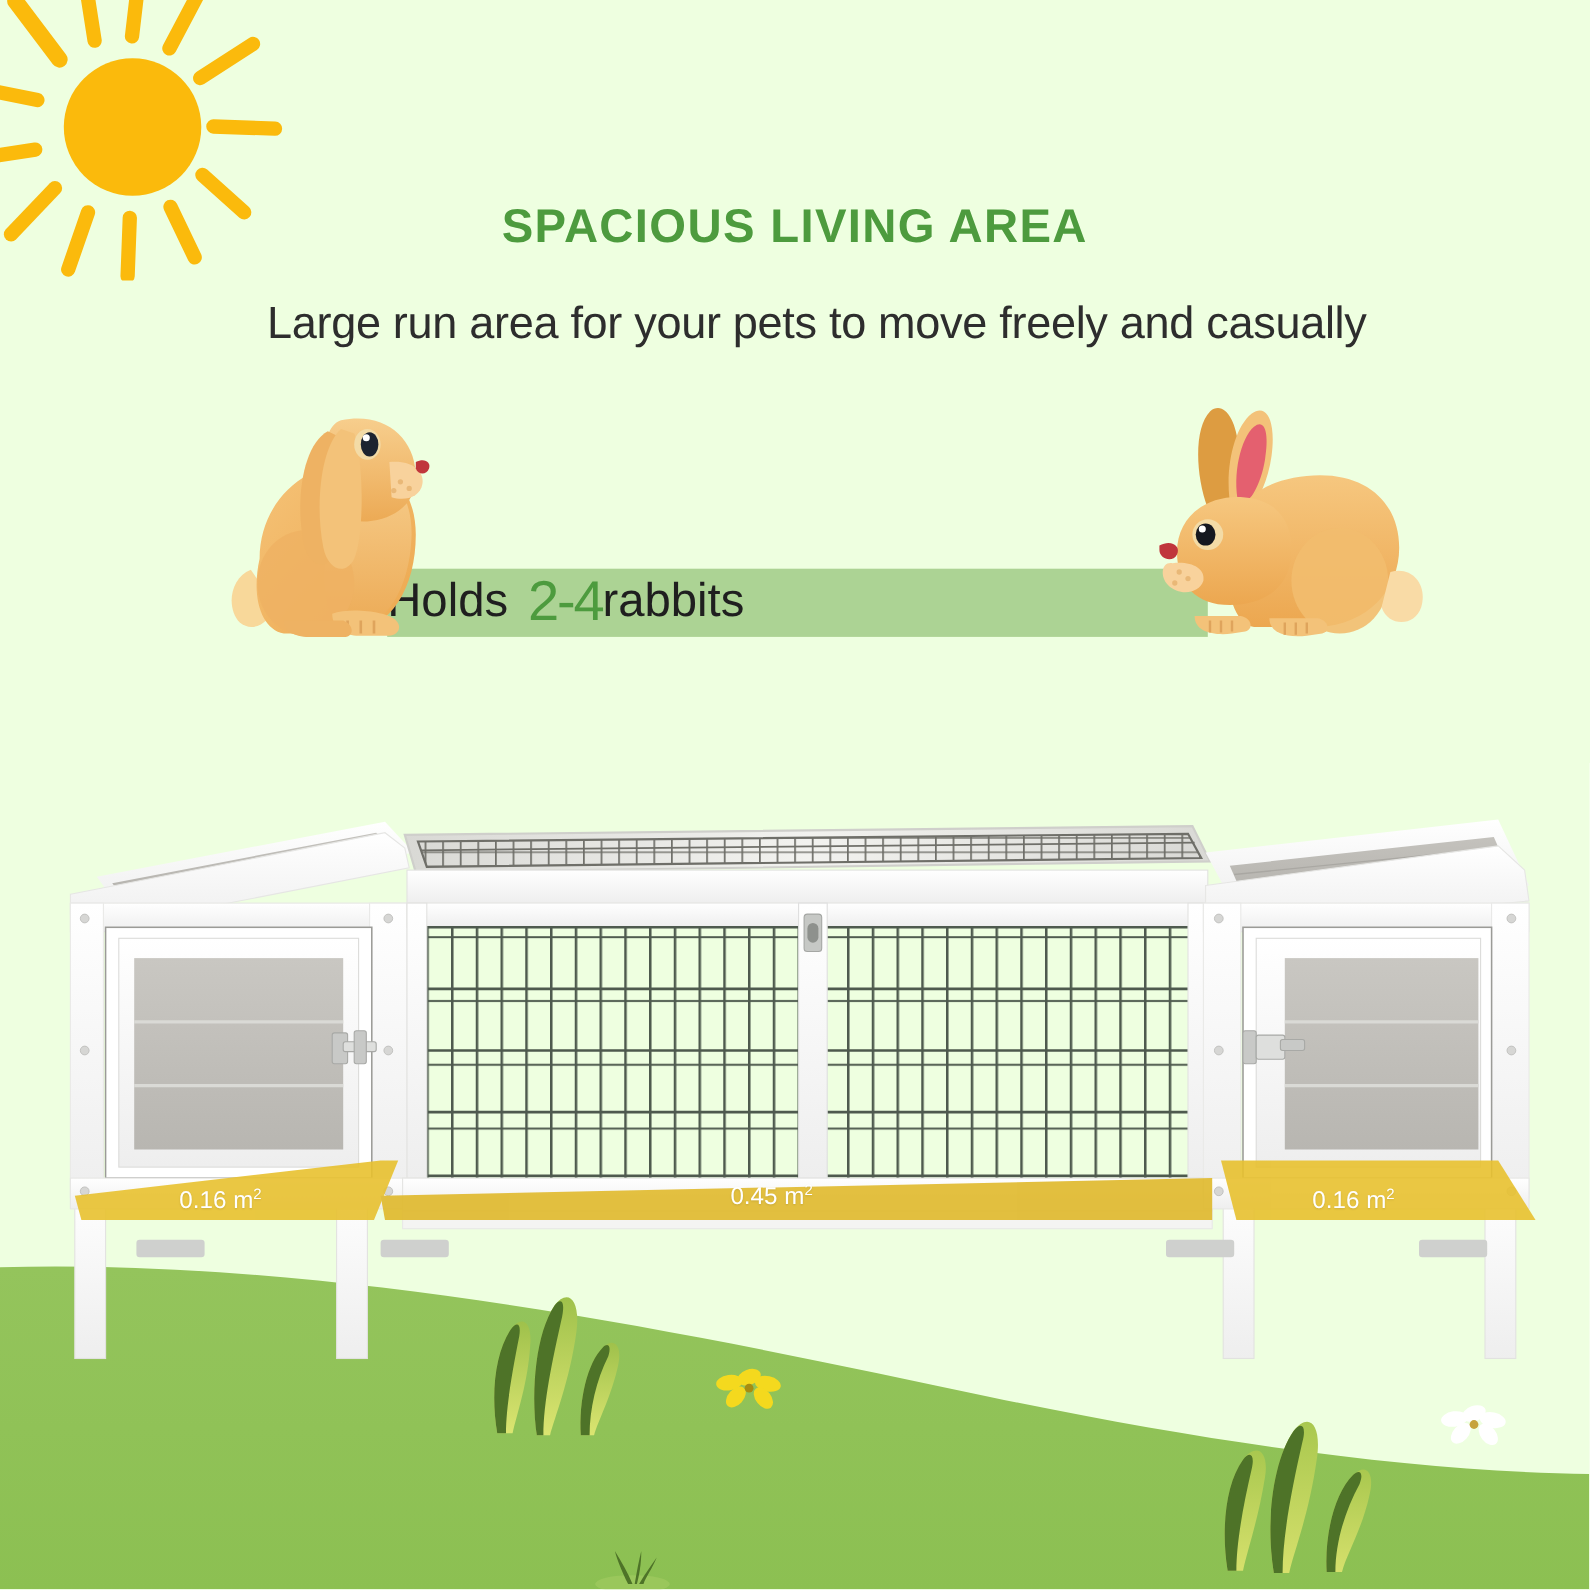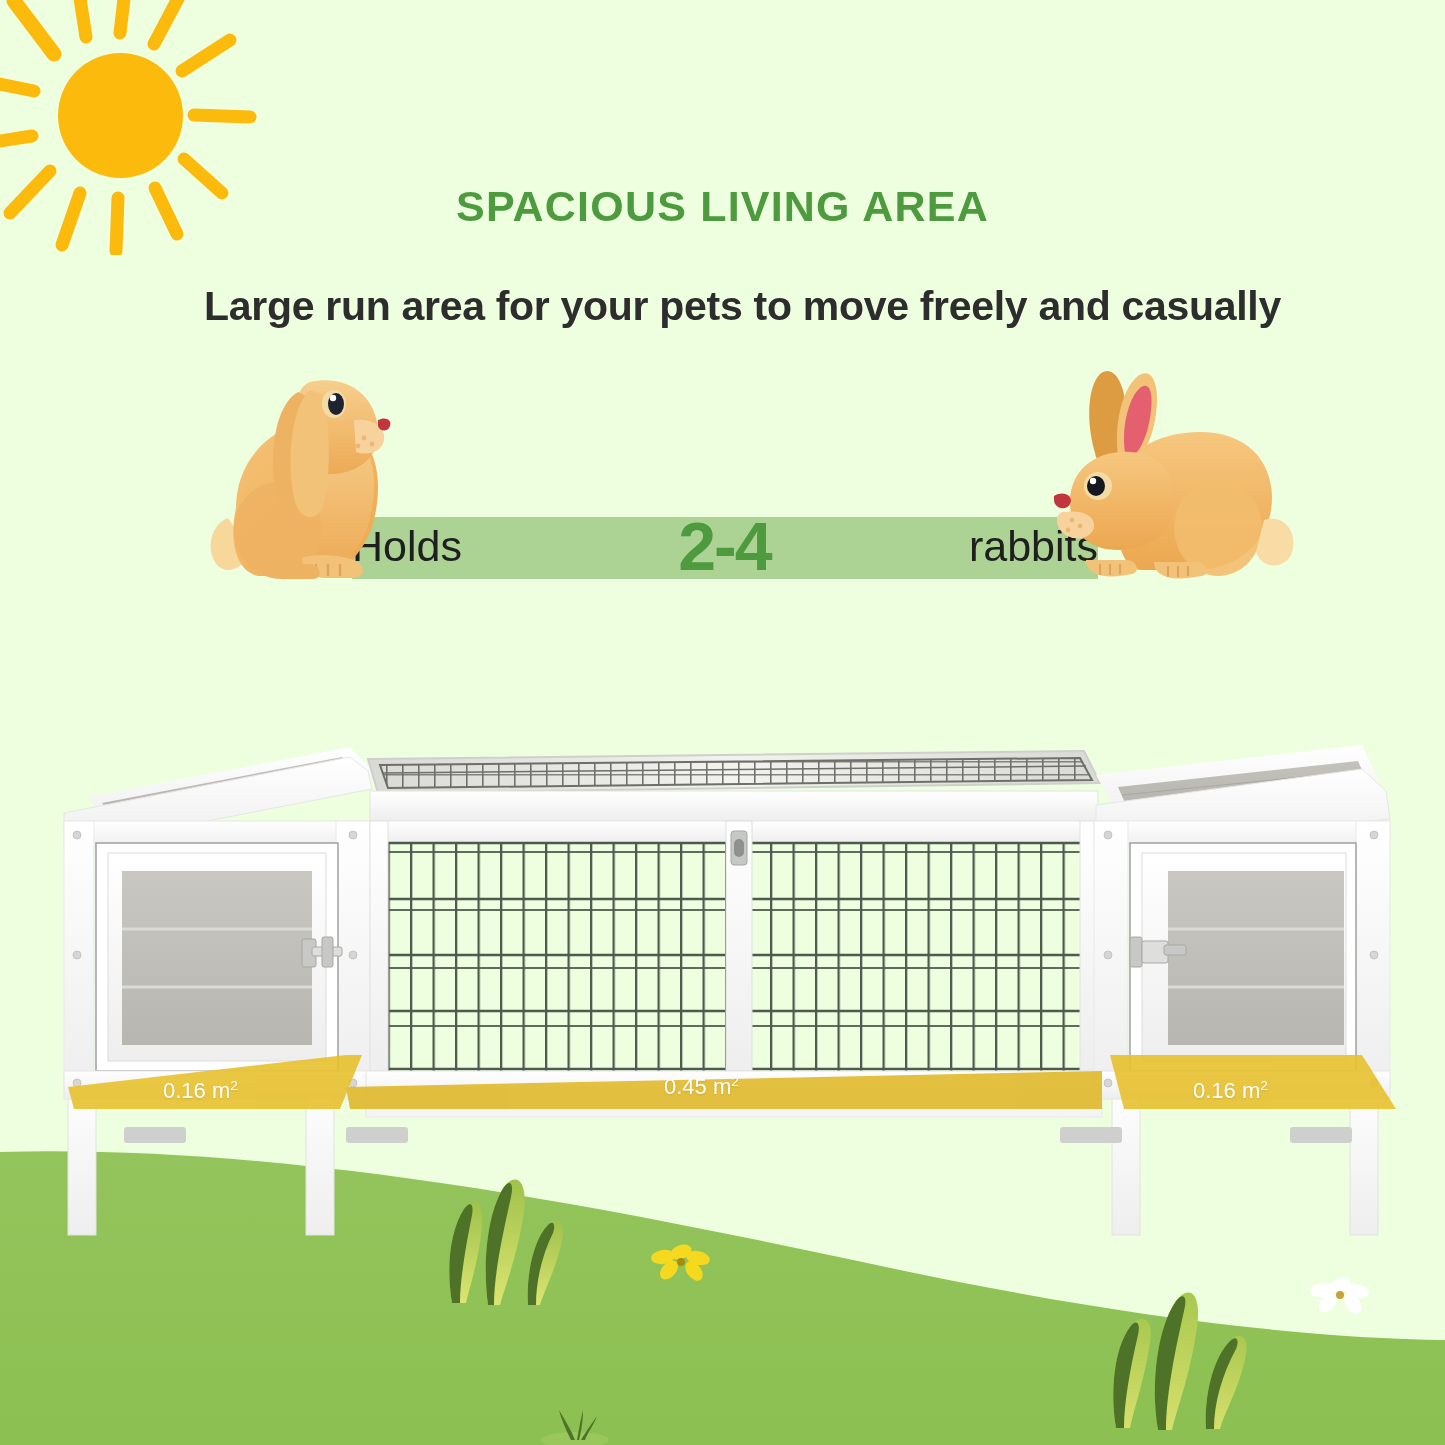--- a/index.html
+++ b/index.html
@@ -25,47 +25,47 @@
 
   
   .title {
     position: absolute; left: 0; top: 182px; width: 1445px;
     text-align: center;
     font-size: 43px; font-weight: 700; letter-spacing: 1.2px;
     color: #4d9b3e;
     white-space: nowrap;
   }
   .subtitle {
-    position: absolute; left: 0; top: 283px; width: 1445px;
+    position: absolute; left: 0; top: 270px; width: 1445px;
     text-align: center;
-    font-size: 41px; font-weight: 700; letter-spacing: -0.3px;
+    font-size: 41px; font-weight: 400; letter-spacing: -0.3px;
     color: #2d2d2d;
     white-space: nowrap;
     padding-left: 40px;
   }
 
   
   .cap-band {
     position: absolute; left: 352px; top: 517px;
     width: 746px; height: 62px;
     background: #acd394;
   }
   .cap-text {
     position: absolute; left: 352px; top: 500px;
     width: 746px; height: 92px;
-    display: flex; align-items: center; justify-content: space-between;
+    display: flex; align-items: center; justify-content: flex-start;
     white-space: nowrap;
   }
   .cap-pre, .cap-post {
     font-size: 43px; font-weight: 300; color: #1f1f1f;
   }
   .cap-pre { margin-right: 18px; }
   .cap-post { }
   .cap-num {
-    font-size: 68px; font-weight: 700; color: #4d9b3e;
+    font-size: 51px; font-weight: 400; color: #4d9b3e;
     letter-spacing: -2px;
   }
 
   
   .rabbit-left { position: absolute; left: 206px; top: 358px; width: 230px; height: 240px; }
   .rabbit-right { position: absolute; left: 1046px; top: 362px; width: 250px; height: 232px; }
 
   
   .ground { position: absolute; left: 0; top: 1100px; width: 1445px; height: 345px; }
 

